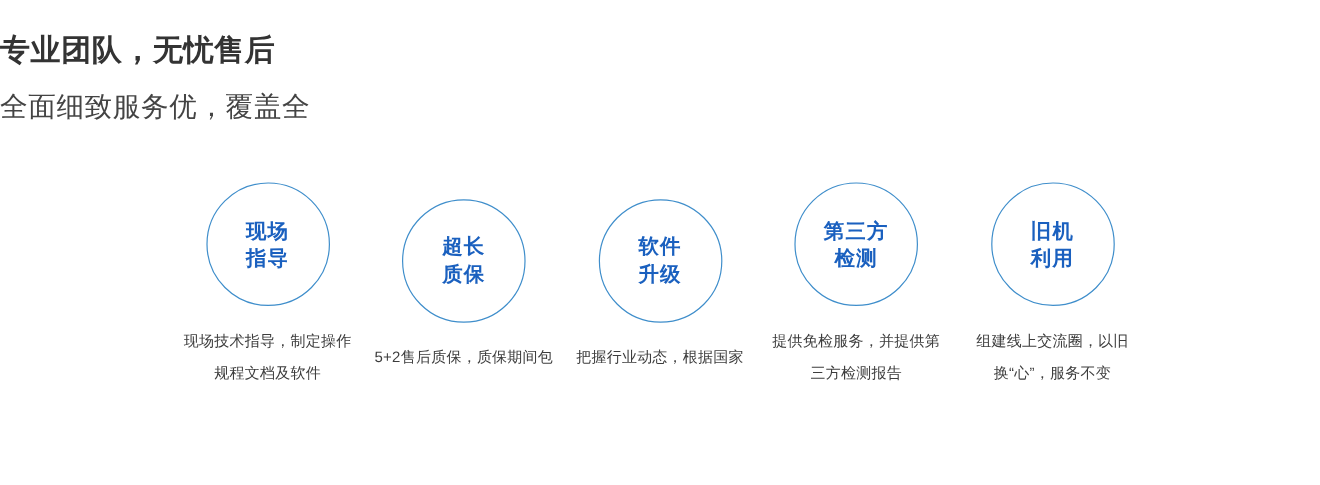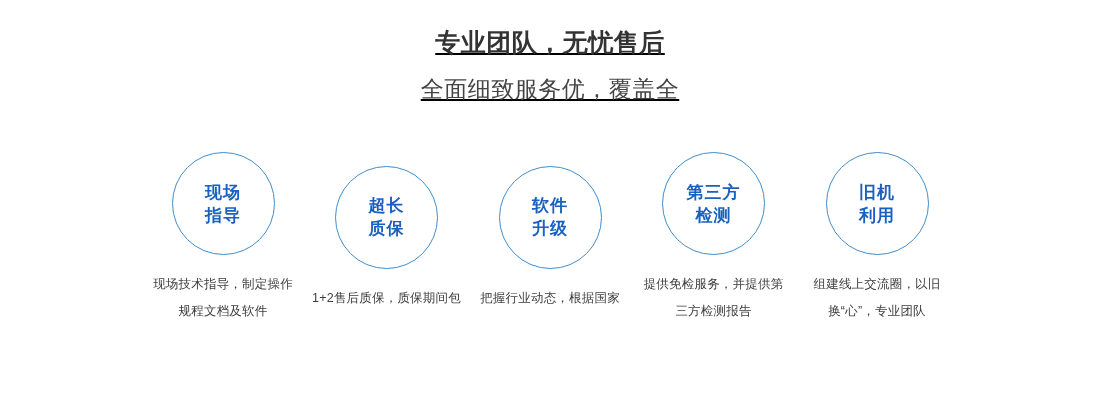--- a/index.html
+++ b/index.html
@@ -18,22 +18,21 @@
     height: 404px;
     background: #ffffff;
   }
 
   
   .heading-block {
     position: absolute;
     top: 26px;
     left: 0;
     width: 1100px;
-    text-align: center;
-    text-decoration: underline;
+    text-align: left;
   }
 
   .main-title {
     font-size: 25px;
     font-weight: bold;
     color: #333333;
     letter-spacing: 0.5px;
     line-height: 32px;
   }
 
@@ -123,21 +122,21 @@
         <span class="caption-line">规程文档及软件</span>
       </div>
     </div>
 
     <div class="feature">
       <div class="circle">
         <span class="circle-line">超长</span>
         <span class="circle-line">质保</span>
       </div>
       <div class="caption">
-        <span class="caption-line">1+2售后质保，质保期间包</span>
+        <span class="caption-line">5+2售后质保，质保期间包</span>
       </div>
     </div>
 
     <div class="feature">
       <div class="circle">
         <span class="circle-line">软件</span>
         <span class="circle-line">升级</span>
       </div>
       <div class="caption">
         <span class="caption-line">把握行业动态，根据国家</span>
@@ -155,18 +154,18 @@
       </div>
     </div>
 
     <div class="feature">
       <div class="circle">
         <span class="circle-line">旧机</span>
         <span class="circle-line">利用</span>
       </div>
       <div class="caption">
         <span class="caption-line">组建线上交流圈，以旧</span>
-        <span class="caption-line">换“心”，专业团队</span>
+        <span class="caption-line">换“心”，服务不变</span>
       </div>
     </div>
 
   </div>
 </div>
 
 </body></html>

